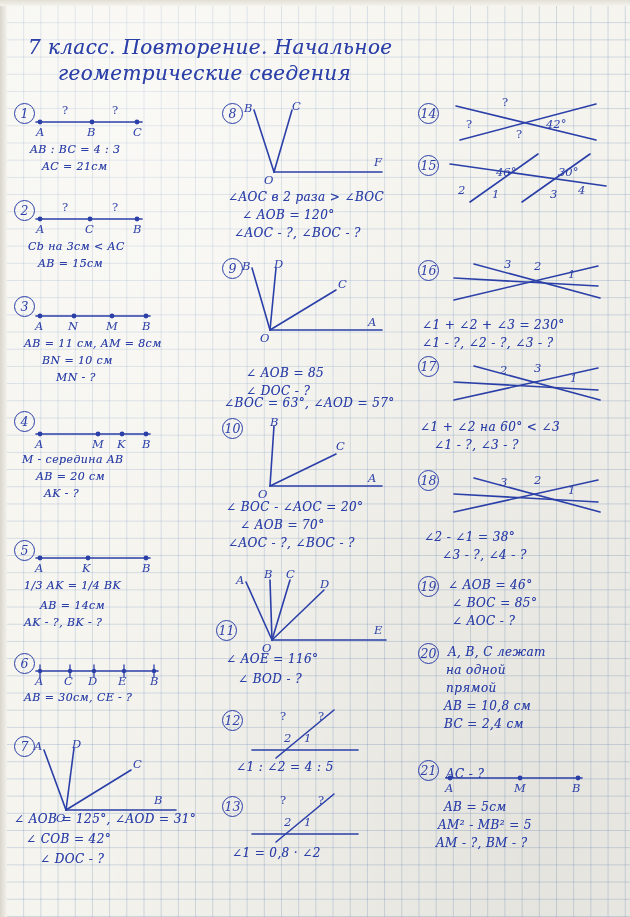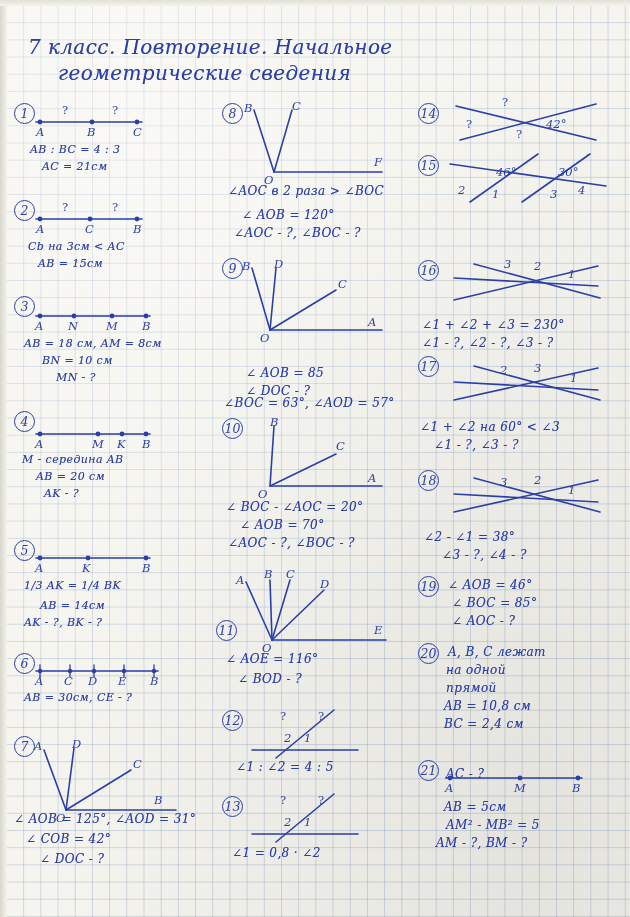--- a/index.html
+++ b/index.html
@@ -109,21 +109,21 @@
   <line class="ln" x1="4" y1="16" x2="118" y2="16"></line>
   <circle class="dot" cx="8" cy="16" r="2.4"></circle>
     <circle class="dot" cx="42" cy="16" r="2.4"></circle>
     <circle class="dot" cx="80" cy="16" r="2.4"></circle>
     <circle class="dot" cx="114" cy="16" r="2.4"></circle>
   <text class="lbl" x="3" y="30">A</text>
     <text class="lbl" x="36" y="30">N</text>
     <text class="lbl" x="74" y="30">M</text>
     <text class="lbl" x="110" y="30">B</text>
 </svg>
-<div class="ink txt" style="left:24px;top:336px;">AB = 18 см, AM = 8см</div>
+<div class="ink txt" style="left:24px;top:336px;">AB = 11 см, AM = 8см</div>
 <div class="ink txt" style="left:42px;top:353px;">BN = 10 см</div>
 <div class="ink txt" style="left:56px;top:370px;">MN - ?</div>
 
 <div class="num" style="left:14px;top:411px;">4</div>
 <svg style="left:32px;top:418px;width:130px;height:34px;">
   <line class="ln" x1="4" y1="16" x2="118" y2="16"></line>
   <circle class="dot" cx="8" cy="16" r="2.4"></circle>
     <circle class="dot" cx="66" cy="16" r="2.4"></circle>
     <circle class="dot" cx="90" cy="16" r="2.4"></circle>
     <circle class="dot" cx="114" cy="16" r="2.4"></circle>
@@ -186,21 +186,21 @@
 <div class="num" style="left:222px;top:103px;">8</div>
 <svg style="left:232px;top:104px;width:160px;height:80px;">
   <line class="ln" x1="42" y1="68" x2="150" y2="68"></line>
   <line class="ln" x1="42" y1="68" x2="22" y2="6"></line>
   <line class="ln" x1="42" y1="68" x2="60" y2="6"></line>
   <text class="lbl" x="12" y="8">B</text>
     <text class="lbl" x="60" y="6">C</text>
   <text class="lbl" x="142" y="62">F</text>
     <text class="lbl" x="32" y="80">O</text>
 </svg>
-<div class="ink txt s" style="left:228px;top:184px;">∠AOC в 2 раза &gt; ∠BOC</div>
+<div class="ink txt s" style="left:228px;top:190px;">∠AOC в 2 раза &gt; ∠BOC</div>
 <div class="ink txt s" style="left:242px;top:208px;">∠ AOB = 120°</div>
 <div class="ink txt s" style="left:234px;top:226px;">∠AOC - ?, ∠BOC - ?</div>
 
 <div class="num" style="left:222px;top:258px;">9</div>
 <svg style="left:232px;top:262px;width:160px;height:80px;">
   <line class="ln" x1="38" y1="68" x2="150" y2="68"></line>
   <line class="ln" x1="38" y1="68" x2="20" y2="6"></line>
   <line class="ln" x1="38" y1="68" x2="44" y2="6"></line>
   <line class="ln" x1="38" y1="68" x2="104" y2="28"></line>
   <text class="lbl" x="10" y="8">B</text>
@@ -342,14 +342,14 @@
 <svg style="left:442px;top:762px;width:160px;height:34px;">
   <line class="ln" x1="4" y1="16" x2="140" y2="16"></line>
   <circle class="dot" cx="8" cy="16" r="2.4"></circle>
     <circle class="dot" cx="78" cy="16" r="2.4"></circle>
     <circle class="dot" cx="136" cy="16" r="2.4"></circle>
   <text class="lbl" x="3" y="30">A</text>
     <text class="lbl" x="72" y="30">M</text>
     <text class="lbl" x="130" y="30">B</text>
 </svg>
 <div class="ink txt s" style="left:444px;top:800px;">AB = 5см</div>
-<div class="ink txt s" style="left:438px;top:818px;padding-left:8px;">AM² - MB² = 5</div>
+<div class="ink txt s" style="left:438px;top:818px;">AM² - MB² = 5</div>
 <div class="ink txt s" style="left:436px;top:836px;">AM - ?, BM - ?</div>
 
 </body></html>

